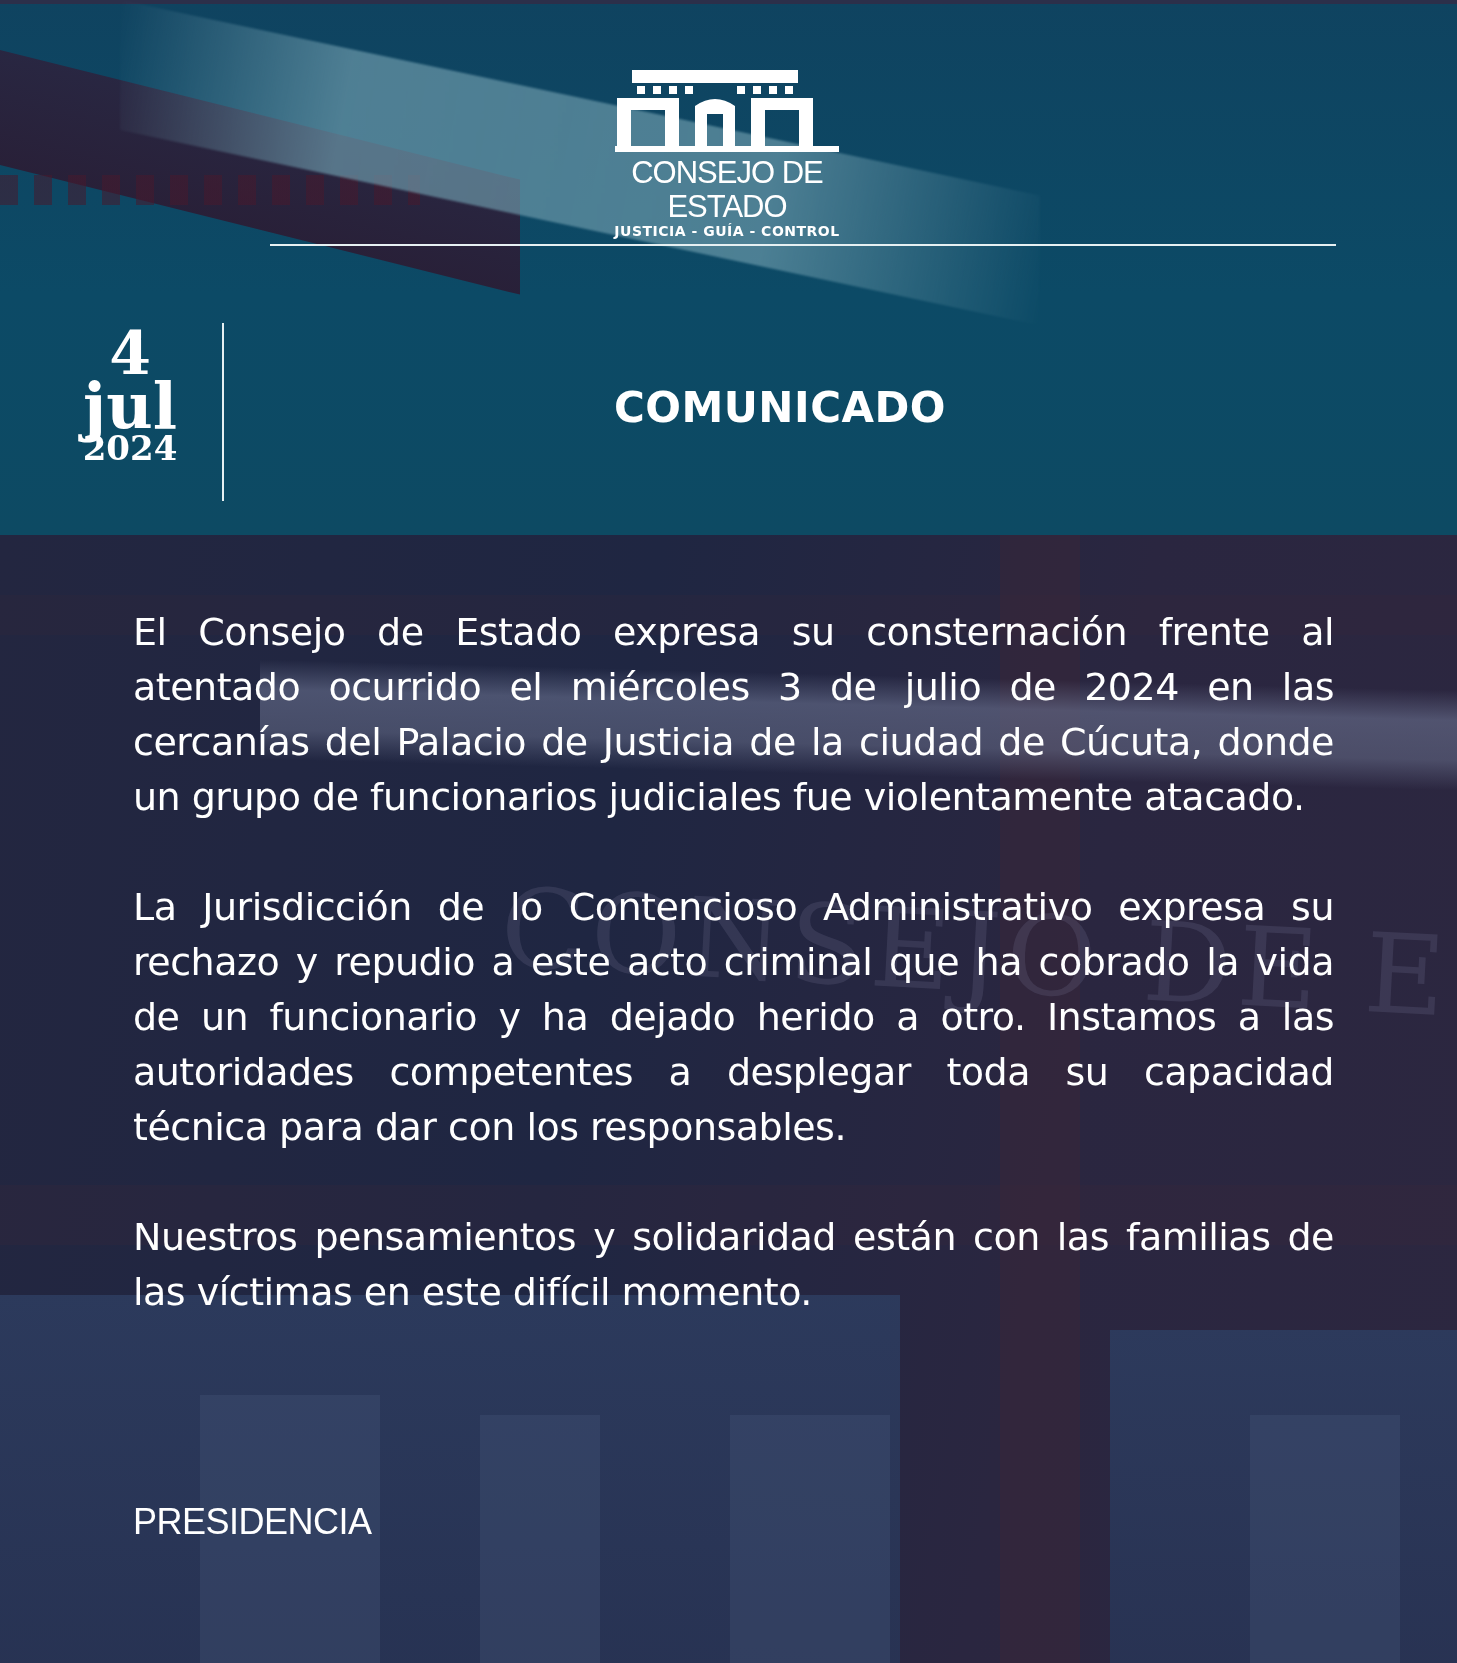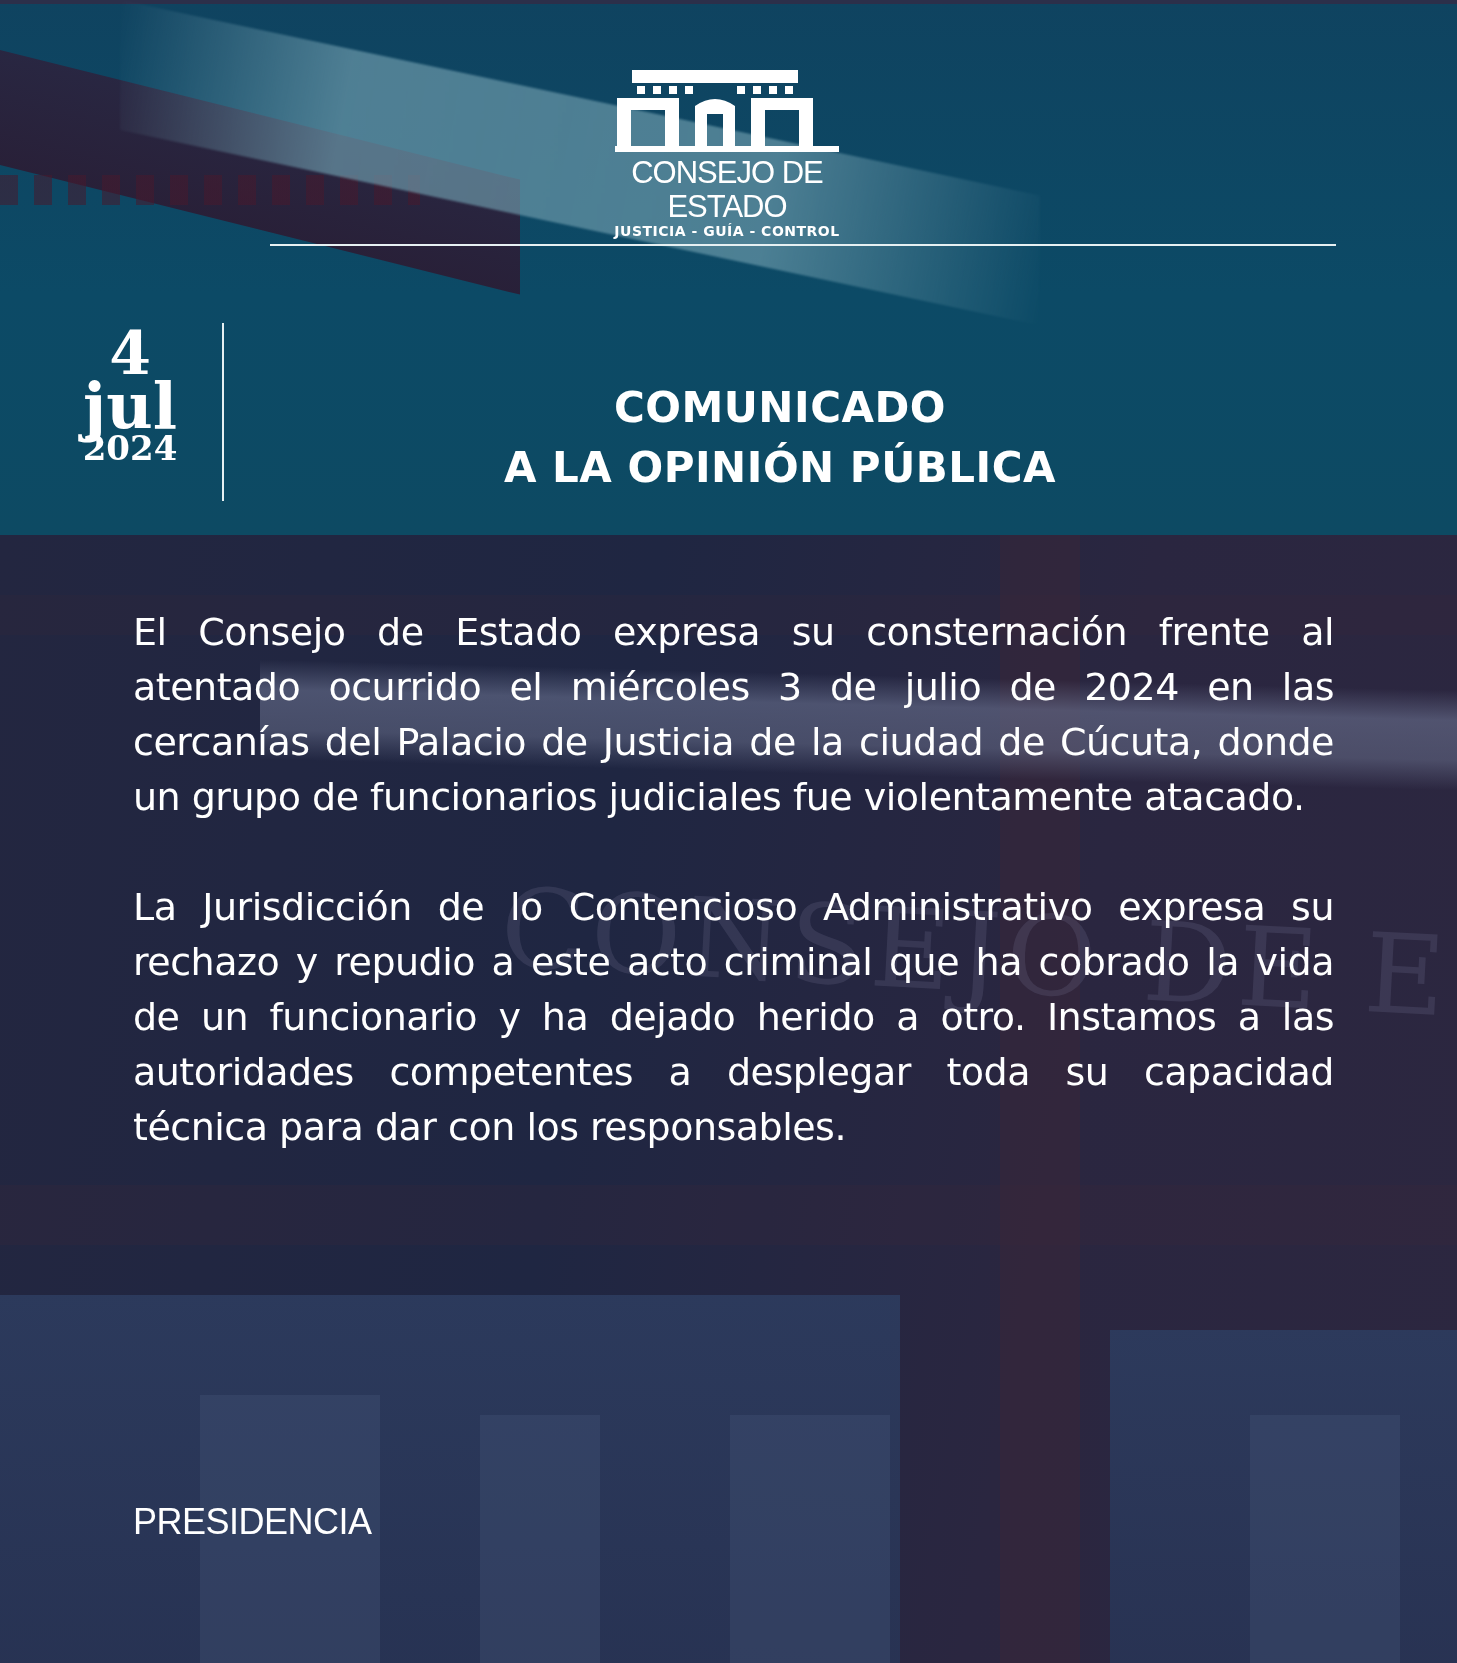--- a/index.html
+++ b/index.html
@@ -117,36 +117,36 @@
 
   <div class="date">
     <div class="day">4</div>
     <div class="month">jul</div>
     <div class="year">2024</div>
   </div>
   <div class="vline"></div>
 
   <div class="title">
     <div>COMUNICADO</div>
-    <div>A LA OPINIÓN PÚBLICA</div>
   </div>
 </div>
 
 <div class="body-bg">
   <div class="bldg-panel" style="left:1000px; top:0; width:80px; height:1128px;"></div>
   <div class="bldg-panel" style="left:0; top:60px; width:1457px; height:40px; opacity:0.4;"></div>
   <div class="bldg-panel" style="left:0; top:650px; width:1457px; height:60px; opacity:0.5;"></div>
   <div class="bldg-window" style="left:0; top:760px; width:900px; height:370px;"></div>
   <div class="bldg-window" style="left:1110px; top:795px; width:347px; height:335px;"></div>
   <div class="bldg-glass" style="left:200px; top:860px; width:180px; height:270px;"></div>
   <div class="bldg-glass" style="left:480px; top:880px; width:120px; height:250px;"></div>
   <div class="bldg-glass" style="left:730px; top:880px; width:160px; height:250px;"></div>
   <div class="bldg-glass" style="left:1250px; top:880px; width:150px; height:250px;"></div>
   <div class="brush-mid"></div>
   <div class="watermark">CONSEJO DE ESTADO</div>
 </div>
 
 <div class="content">
   <p>El Consejo de Estado expresa su consternación frente al atentado ocurrido el miércoles 3 de julio de 2024 en las cercanías del Palacio de Justicia de la ciudad de Cúcuta, donde un grupo de funcionarios judiciales fue violentamente atacado.</p>
   <p>La Jurisdicción de lo Contencioso Administrativo expresa su rechazo y repudio a este acto criminal que ha cobrado la vida de un funcionario y ha dejado herido a otro. Instamos a las autoridades competentes a desplegar toda su capacidad técnica para dar con los responsables.</p>
+  <p>Nuestros pensamientos y solidaridad están con las familias de las víctimas en este difícil momento.</p>
 </div>
 
 <div class="signature">PRESIDENCIA</div>
 
 </body></html>

